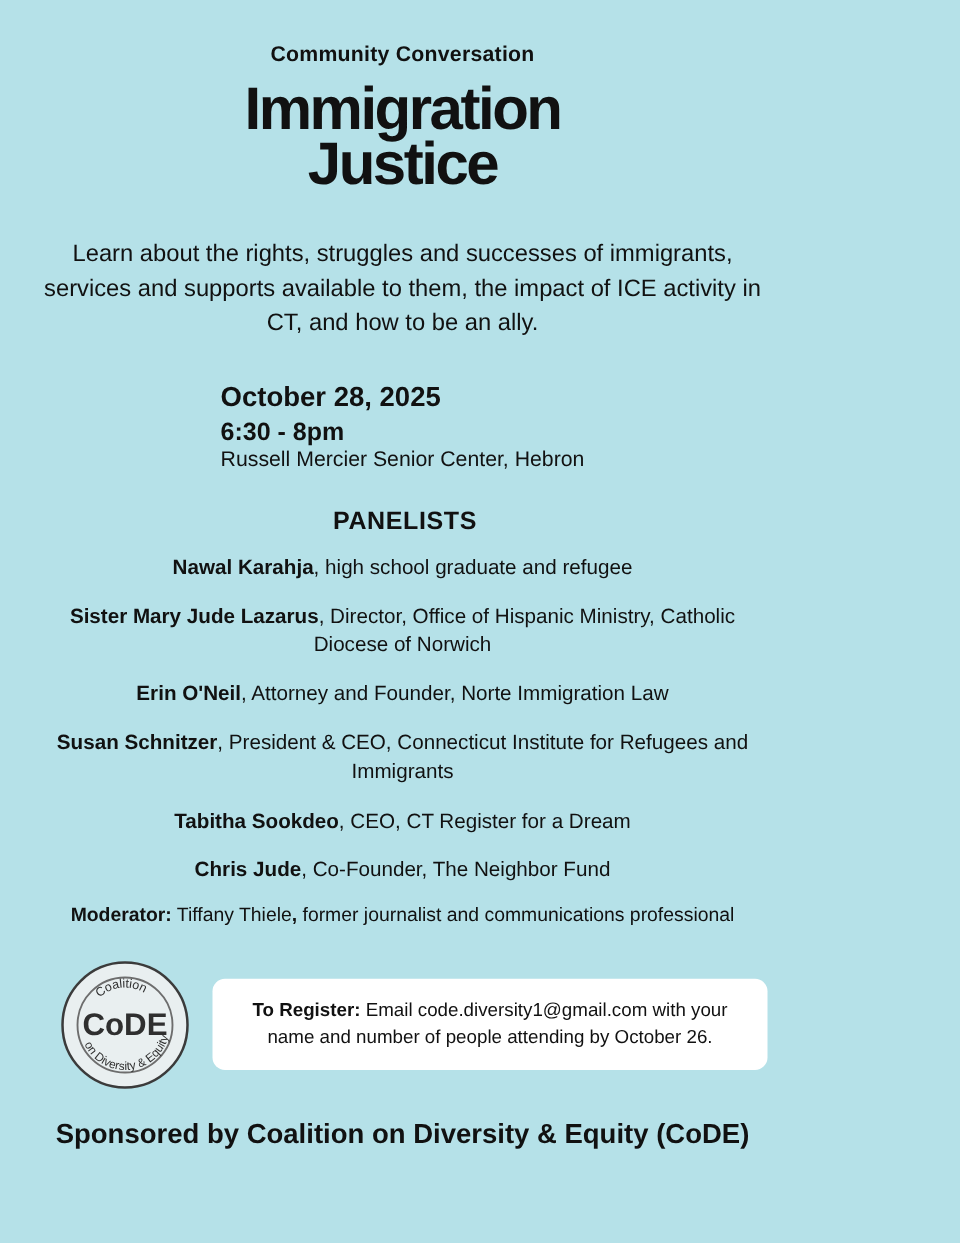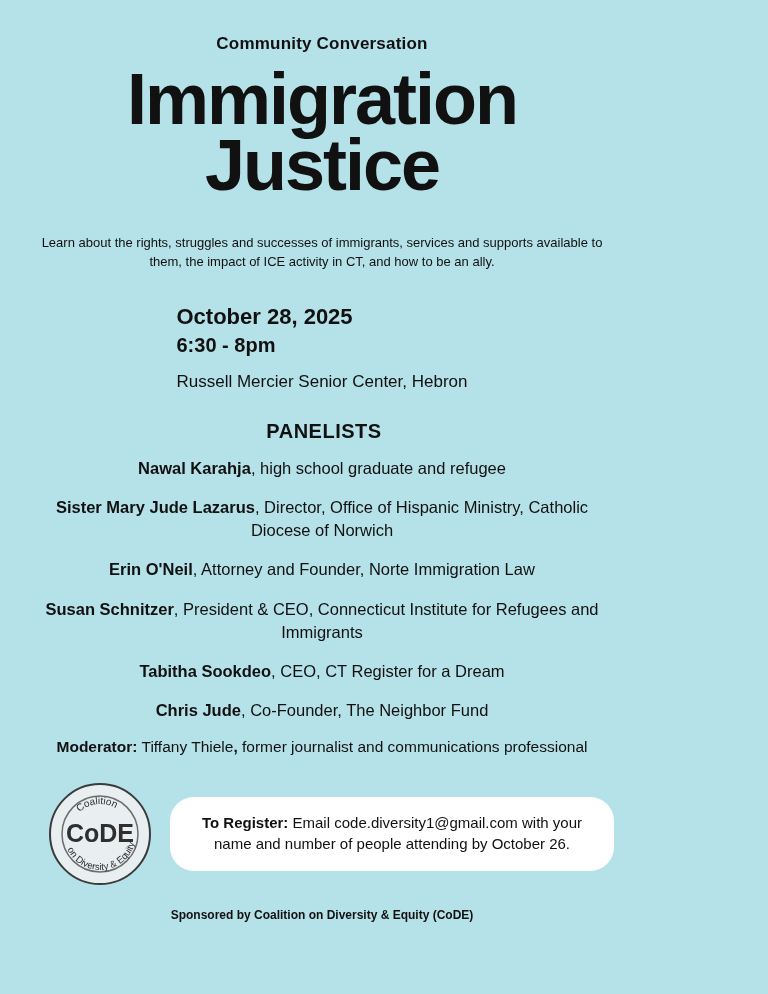--- a/index.html
+++ b/index.html
@@ -25,50 +25,50 @@
     align-items: center;
   }
   .eyebrow {
     font-size: 17px;
     font-weight: bold;
     letter-spacing: 0.2px;
     text-align: center;
     margin: 6px 0 4px 0;
   }
   .title {
-    font-size: 72px;
+    font-size: 48px;
     font-weight: bold;
     line-height: 0.92;
     letter-spacing: -2px;
     text-align: center;
     margin: 8px 0 0 0;
   }
   .title .line2 {
     display: block;
   }
   .intro {
-    font-size: 13px;
+    font-size: 19px;
     line-height: 1.45;
     text-align: center;
     margin: 36px 0 0 0;
     max-width: 700px;
   }
   .event-block {
     text-align: left;
     margin-top: 32px;
   }
   .event-date {
     font-size: 22px;
     font-weight: bold;
     margin-bottom: 4px;
   }
   .event-time {
     font-size: 20px;
     font-weight: bold;
-    margin-bottom: 15px;
+    margin-bottom: 0;
   }
   .event-place {
     font-size: 17px;
     margin-bottom: 0;
   }
   .panelists-heading {
     font-size: 20px;
     font-weight: bold;
     letter-spacing: 0.5px;
     text-align: center;
@@ -109,36 +109,36 @@
   }
   .logo {
     width: 104px;
     height: 104px;
     flex: 0 0 104px;
     position: relative;
     margin-right: 18px;
   }
   .register-box {
     background: #ffffff;
-    border-radius: 24px;
+    border-radius: 10px;
     padding: 16px 22px;
     flex: 1 1 auto;
     max-width: 446px;
     box-sizing: border-box;
   }
   .register-text {
     font-size: 15px;
     line-height: 1.38;
     text-align: center;
   }
   .register-text .rlabel {
     font-weight: bold;
   }
   .sponsor {
-    font-size: 12px;
+    font-size: 22px;
     font-weight: bold;
     text-align: center;
     margin-top: 22px;
     width: 100%;
   }
 </style>
 </head>
 <body>
 
 <div class="poster">

